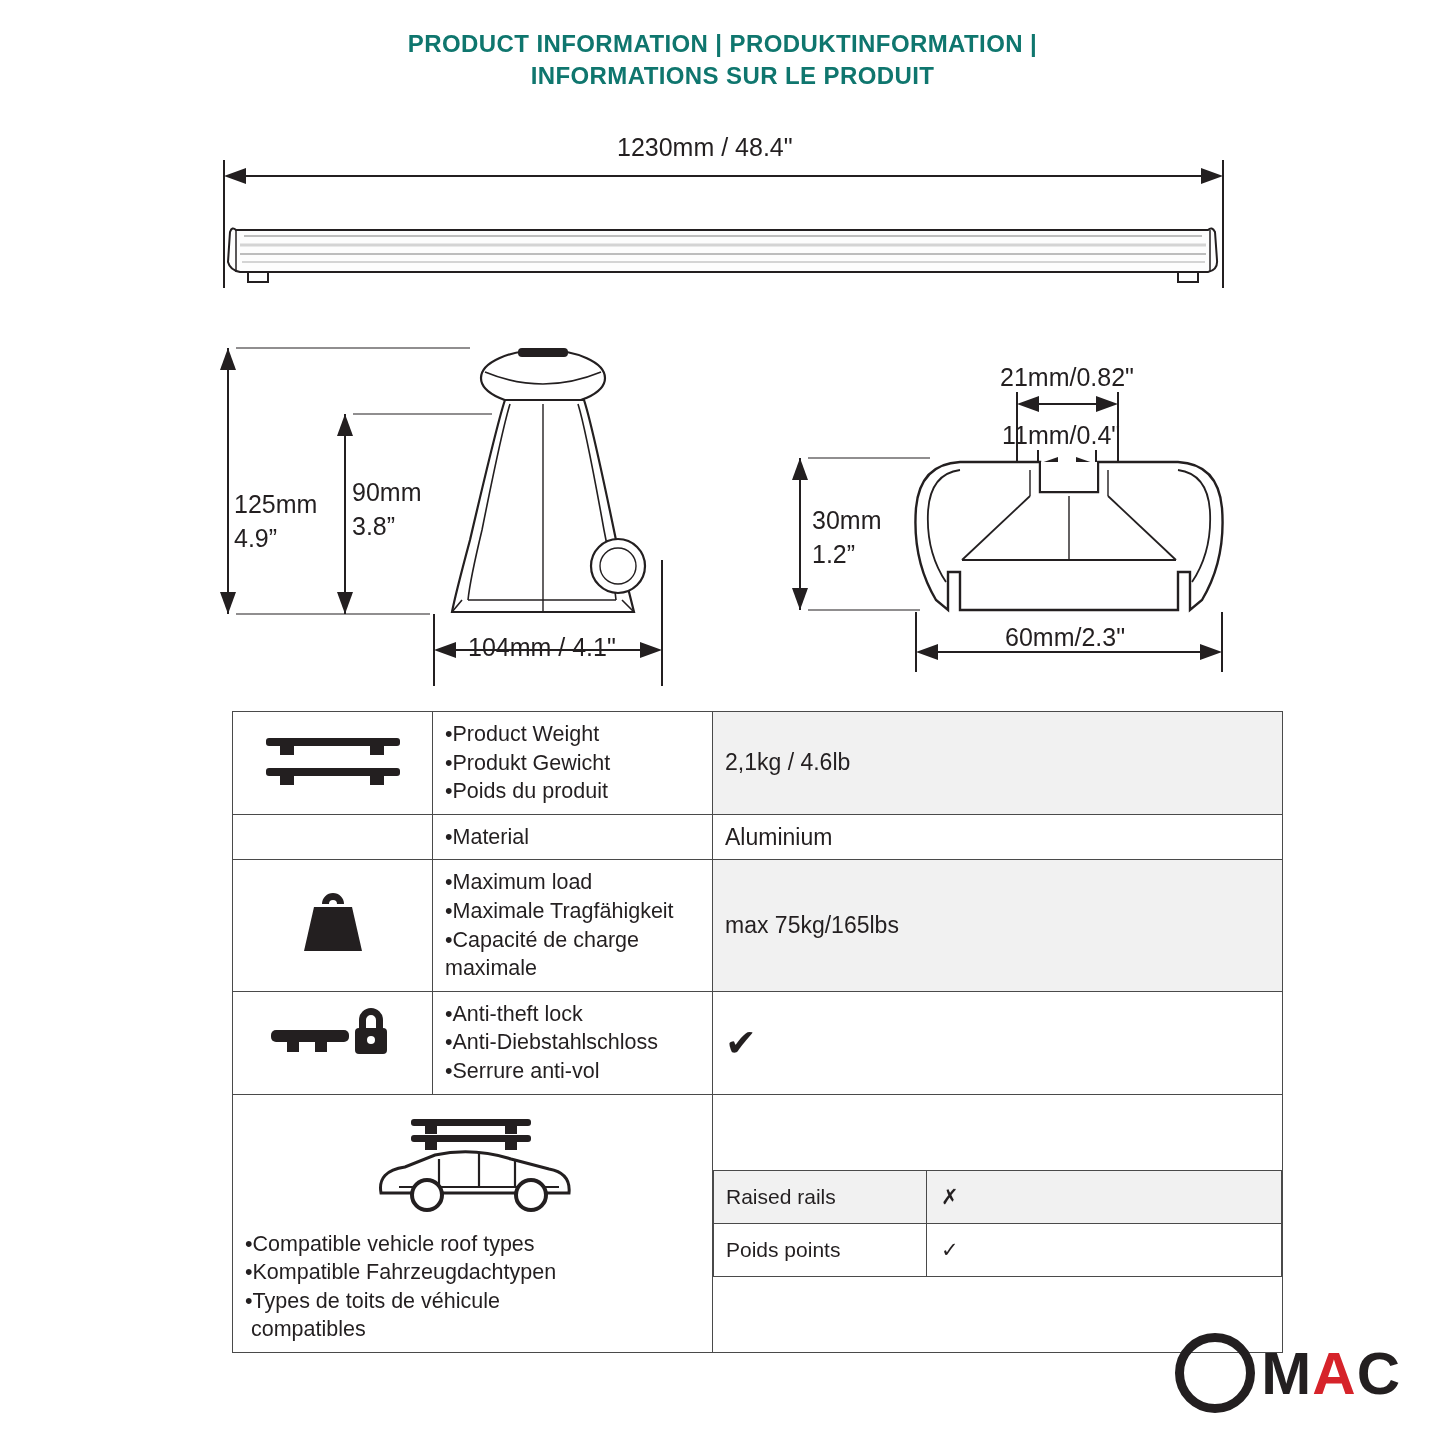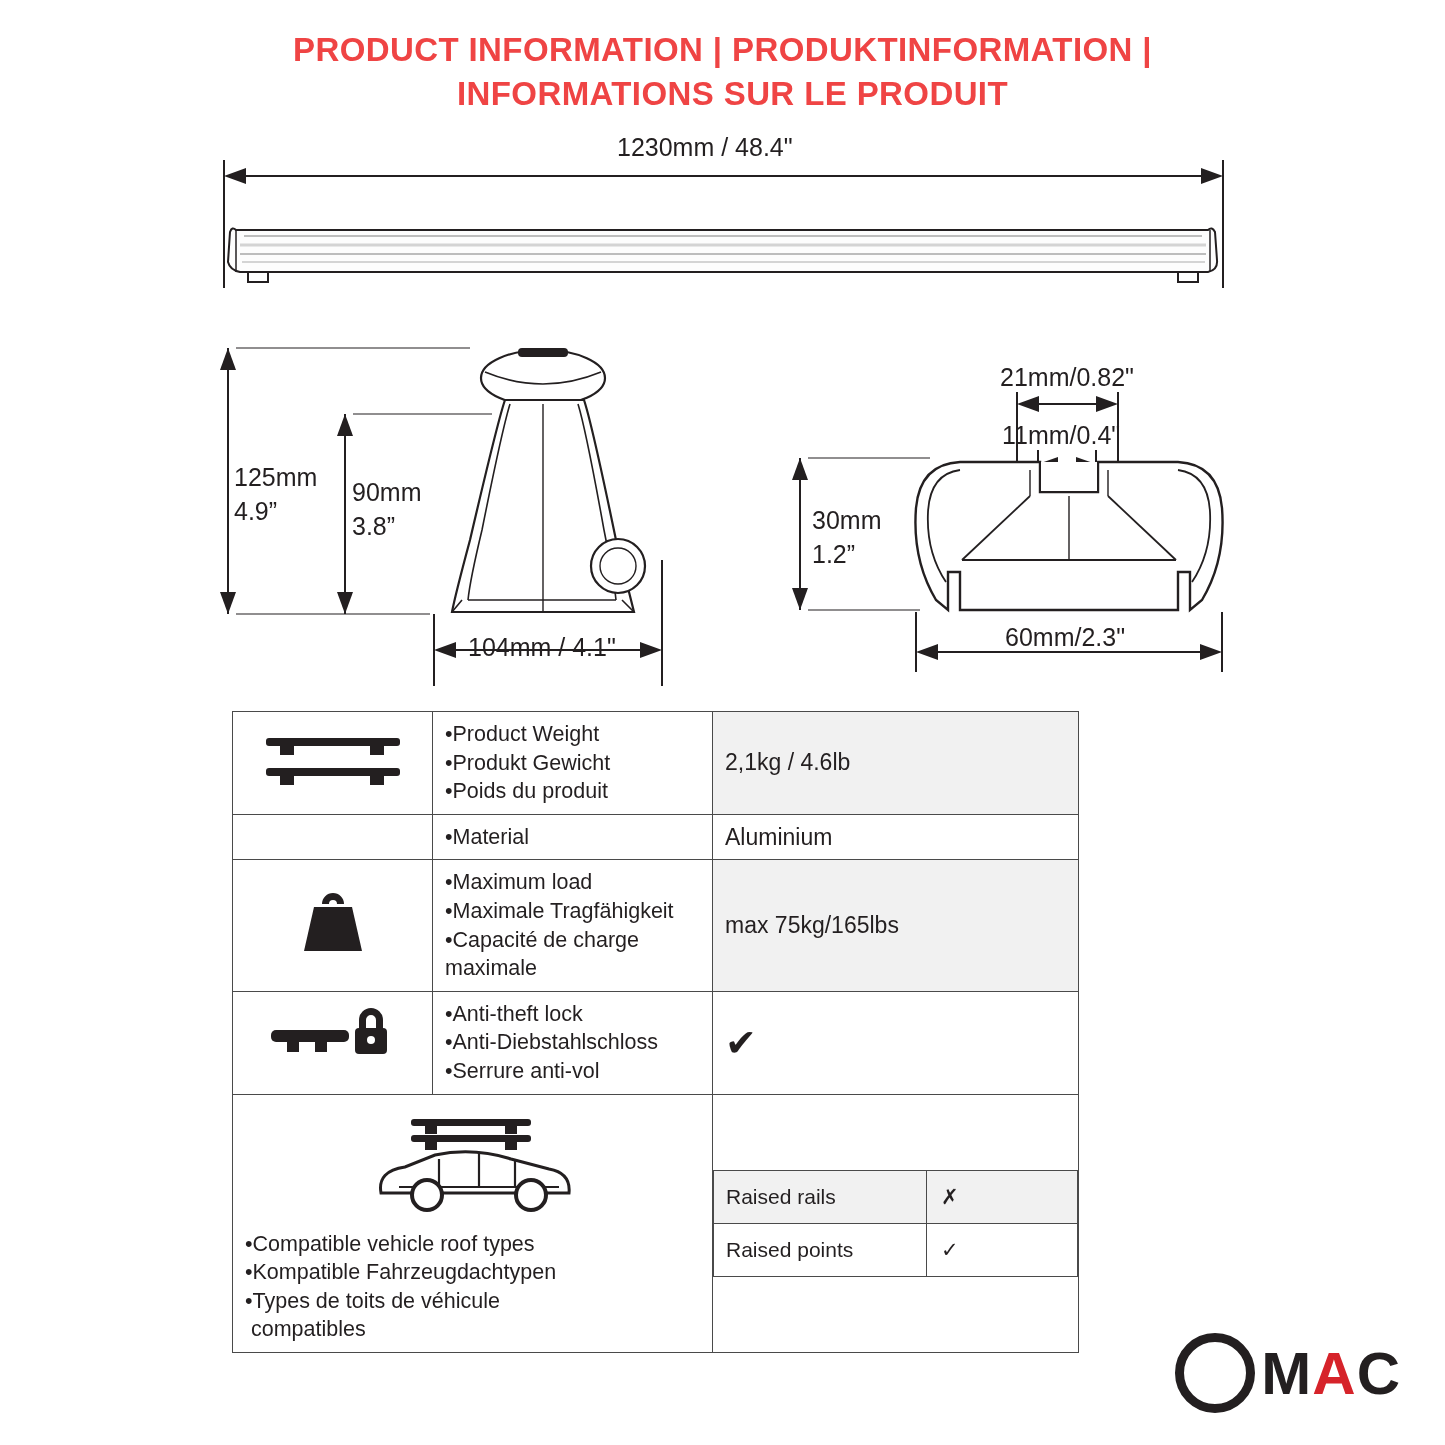--- a/index.html
+++ b/index.html
@@ -21,24 +21,24 @@
   }
 
   
   .title {
     position: absolute;
     top: 28px;
     left: 0;
     width: 100%;
     text-align: center;
     font-weight: bold;
-    font-size: 33px;
+    font-size: 24px;
     letter-spacing: 0.4px;
     line-height: 1.32;
-    color: #ef4444;
+    color: #0f766e;
   }
   .title .line2 { display: block; padding-left: 20px; }
 
   
   .lbl {
     position: absolute;
     font-size: 23px;
     color: #231f20;
     white-space: pre;
     line-height: 1.2;
@@ -52,21 +52,21 @@
     width: 1445px;
     height: 1445px;
     pointer-events: none;
   }
 
   
   .spec-table {
     position: absolute;
     left: 232px;
     top: 711px;
-    width: 847px;
+    width: 1051px;
     border-collapse: collapse;
     table-layout: fixed;
     font-size: 21px;
   }
   .spec-table td {
     border: 1.6px solid #4a4a4a;
     vertical-align: middle;
     padding: 8px 12px;
     color: #231f20;
   }
@@ -233,21 +233,21 @@
       <path d="M1030,496 L962,560" stroke="#231f20" stroke-width="1.8"></path>
       <path d="M1108,496 L1176,560" stroke="#231f20" stroke-width="1.8"></path>
       <path d="M1030,496 L1030,470 M1108,496 L1108,470" stroke="#231f20" stroke-width="1.4"></path>
       <path d="M962,560 L1176,560" stroke="#231f20" stroke-width="1.8"></path>
       <path d="M1069,496 L1069,560" stroke="#231f20" stroke-width="1.4"></path>
     </g>
   </svg>
 
   <div class="lbl big" style="left:617px; top:132px;">1230mm / 48.4"</div>
 
-  <div class="lbl big" style="left:234px; top:461px; line-height:1.35;">125mm<br>4.9”</div>
+  <div class="lbl big" style="left:234px; top:488px; line-height:1.35;">125mm<br>4.9”</div>
   <div class="lbl big" style="left:352px; top:476px; line-height:1.35;">90mm<br>3.8”</div>
   <div class="lbl big" style="left:468px; top:632px;">104mm / 4.1"</div>
 
   <div class="lbl big" style="left:1000px; top:362px;">21mm/0.82"</div>
   <div class="lbl big" style="left:1002px; top:420px;">11mm/0.4"</div>
   <div class="lbl big" style="left:812px; top:504px; line-height:1.35;">30mm<br>1.2”</div>
   <div class="lbl big" style="left:1005px; top:622px;">60mm/2.3"</div>
 
   <table class="spec-table">
     <tbody>
@@ -338,21 +338,21 @@
           </div>
         </td>
         <td class="nested-cell" style="padding:0;">
           <table class="sub-table">
             <tbody>
               <tr>
                 <td class="name">Raised rails</td>
                 <td class="mark">✗</td>
               </tr>
               <tr>
-                <td class="name">Raised points</td>
+                <td class="name">Poids points</td>
                 <td class="mark">✓</td>
               </tr>
             </tbody>
           </table>
         </td>
       </tr>
     </tbody>
   </table>
 
   <div class="logo">

